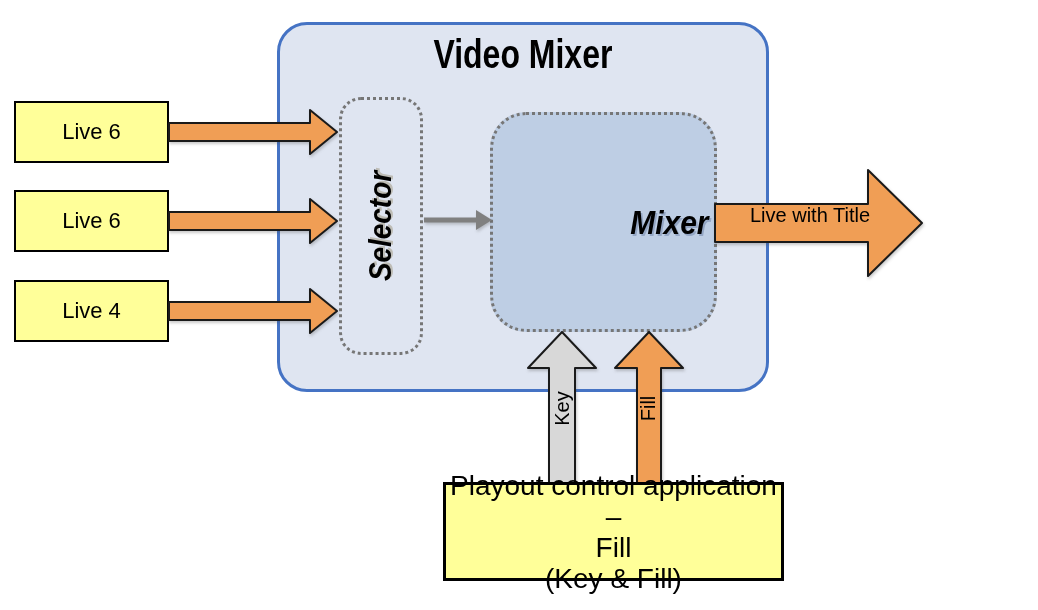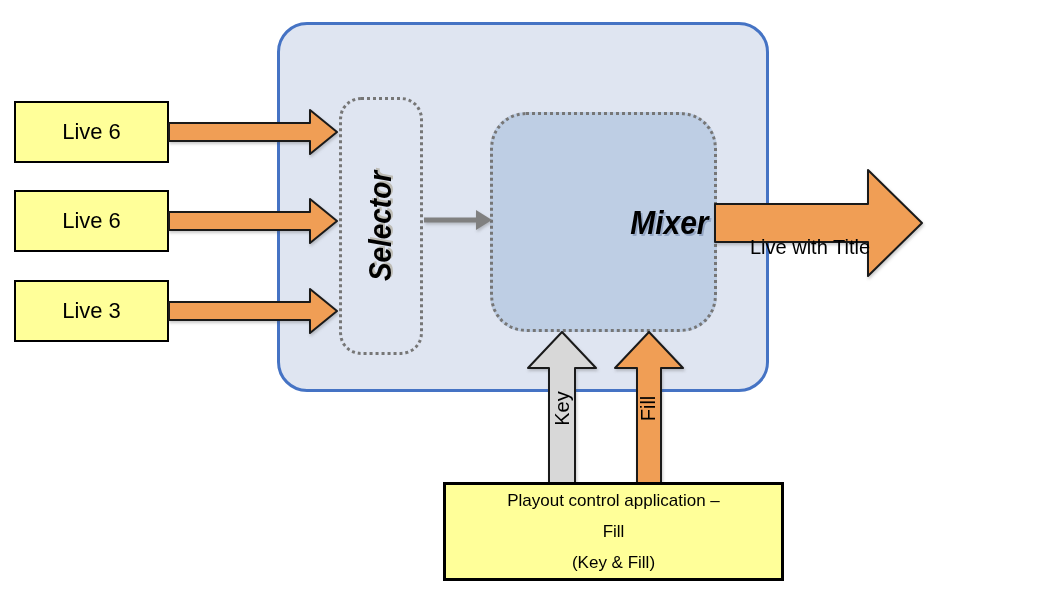--- a/index.html
+++ b/index.html
@@ -79,21 +79,21 @@
   .conn-line{stroke:var(--connector-gray);stroke-width:5;}
   .conn-head{fill:var(--connector-gray);}
 
   .in-arrow-1{left:168px;top:108px;z-index:5;}
   .in-arrow-2{left:168px;top:197px;z-index:5;}
   .in-arrow-3{left:168px;top:287px;z-index:5;}
   .connector-arrow{left:423px;top:206px;z-index:4;filter:none;}
   .out-arrow{left:714px;top:168px;z-index:5;}
   .out-label{
     left:714px;top:204px;width:192px;height:55px;
-    display:flex;align-items:flex-end;justify-content:center;
+    display:flex;align-items:flex-start;justify-content:center;
     font-size:20px;white-space:nowrap;z-index:6;
   }
   .key-arrow{left:526px;top:331px;z-index:5;}
   .fill-arrow{left:613px;top:331px;z-index:5;}
   .v-label{
     width:56px;height:84px;
     display:flex;align-items:center;justify-content:center;
     z-index:6;
   }
   .key-label{left:534px;top:366px;}
@@ -102,47 +102,50 @@
     font-size:20px;white-space:nowrap;
     transform:rotate(-90deg);
   }
 
   
   .playout-box{
     left:443px;top:482px;width:341px;height:99px;
     background:var(--input-box-fill);
     border:3px solid var(--input-box-border);
     display:flex;flex-direction:column;align-items:center;justify-content:center;
-    font-size:17px;line-height:31px;text-align:center;
+    font-size:28px;line-height:31px;text-align:center;
     z-index:7;
   }
 </style>
 </head>
 <body>
 
 <div class="canvas">
 
   <div class="abs outer-box"></div>
+  <div class="abs outer-title">
+    <span>Video Mixer</span>
+  </div>
 
   <div class="abs selector-box">
     <span>Selector</span>
   </div>
 
   <div class="abs mixer-box">
     <span>Mixer</span>
   </div>
 
   <div class="abs live-box live-1">
     <span>Live 6</span>
   </div>
   <div class="abs live-box live-2">
     <span>Live 6</span>
   </div>
   <div class="abs live-box live-3">
-    <span>Live 3</span>
+    <span>Live 4</span>
   </div>
 
   <svg class="abs arrow in-arrow-1" width="171" height="48" viewBox="0 0 171 48">
     <polygon class="poly-orange" points="1,15 142,15 142,2 169,24 142,46 142,33 1,33"></polygon>
   </svg>
   <svg class="abs arrow in-arrow-2" width="171" height="48" viewBox="0 0 171 48">
     <polygon class="poly-orange" points="1,15 142,15 142,2 169,24 142,46 142,33 1,33"></polygon>
   </svg>
   <svg class="abs arrow in-arrow-3" width="171" height="48" viewBox="0 0 171 48">
     <polygon class="poly-orange" points="1,15 142,15 142,2 169,24 142,46 142,33 1,33"></polygon>

